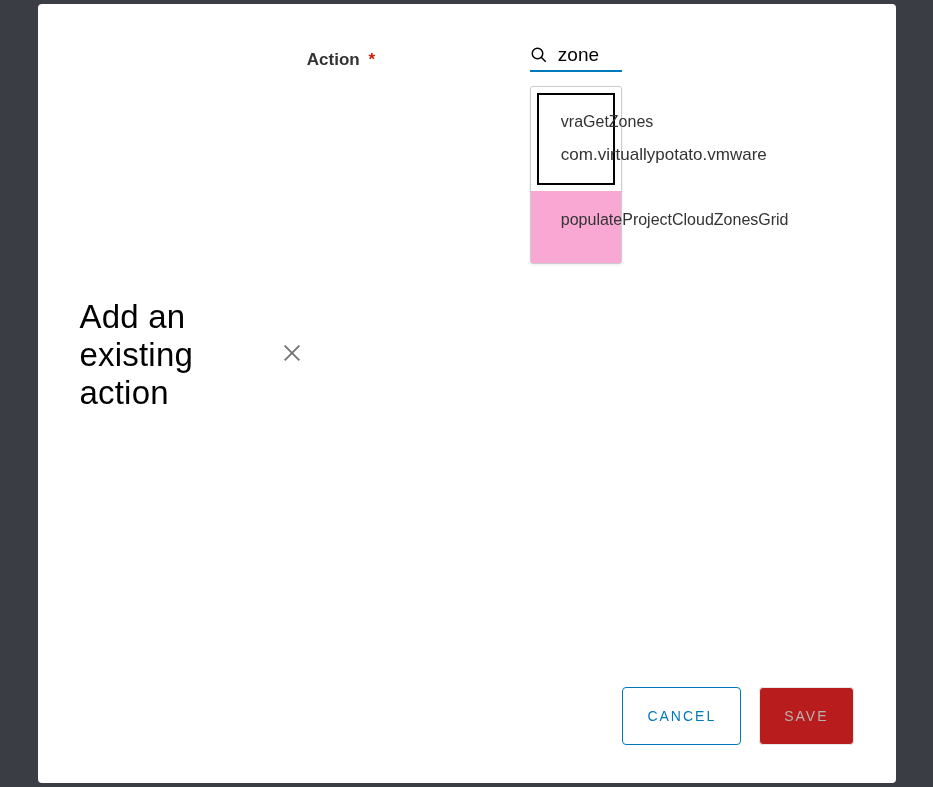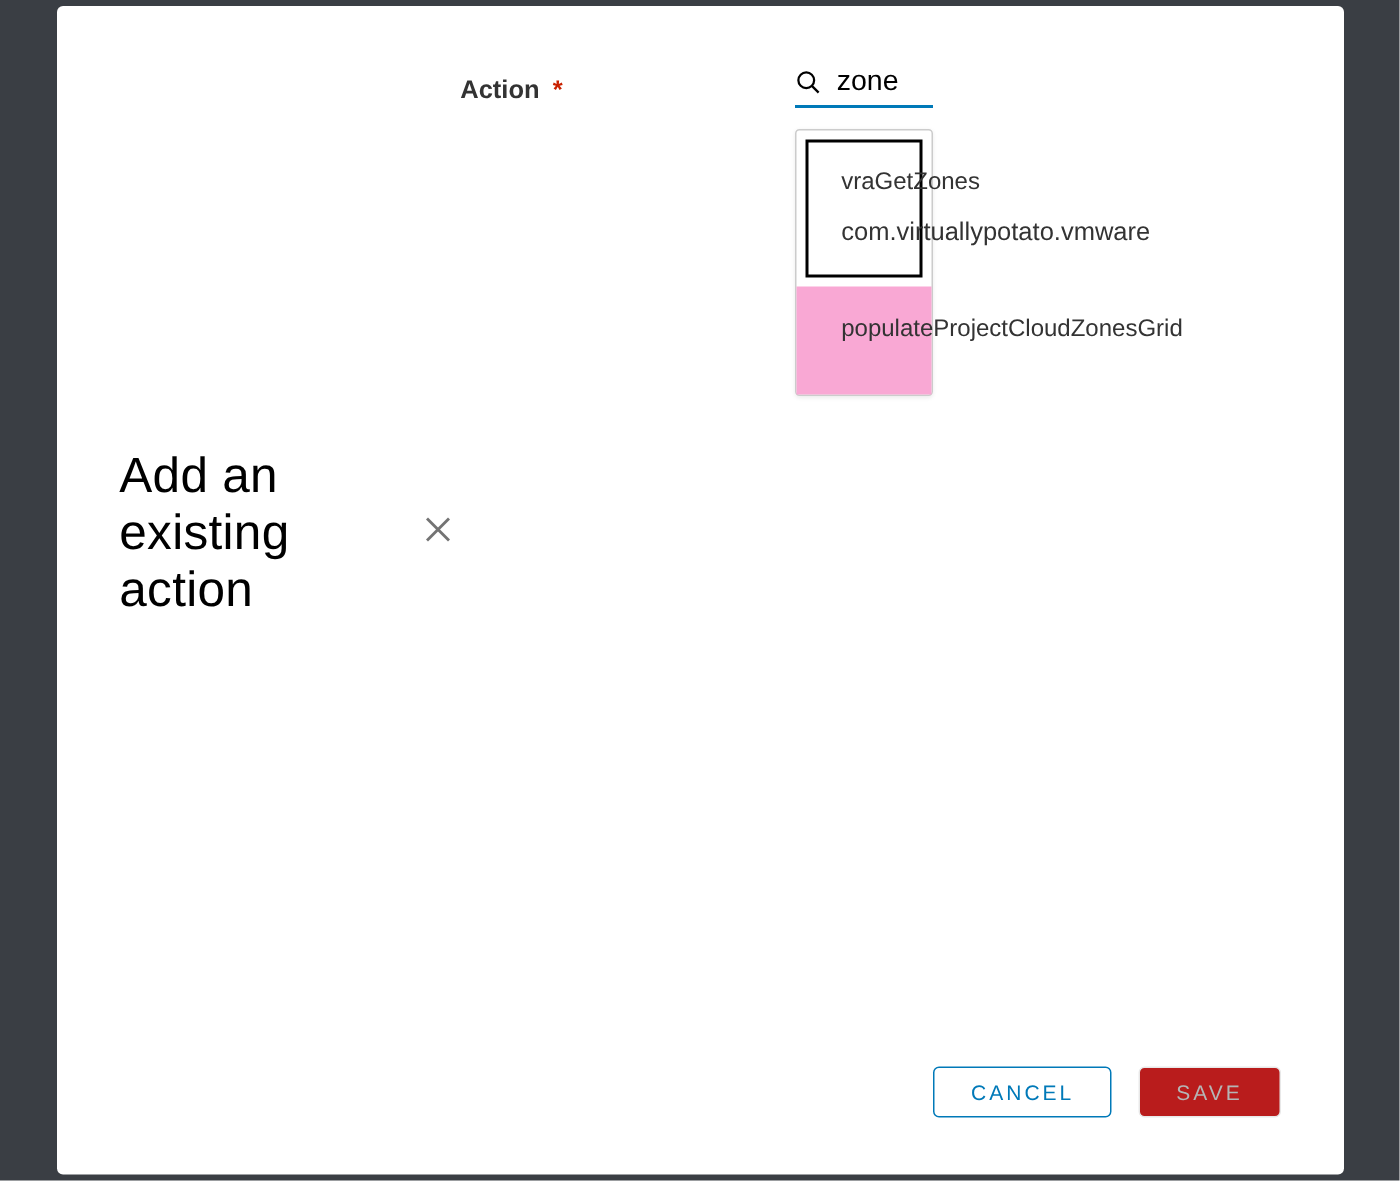--- a/index.html
+++ b/index.html
@@ -131,21 +131,21 @@
     .modal-footer {
       margin-top: auto;
       display: flex;
       justify-content: flex-end;
       gap: 18px;
     }
     .btn {
       font-size: 14px;
       font-weight: 500;
       letter-spacing: 2px;
-      padding: 8px 24px;
+      padding: 20px 24px;
       border-radius: 4px;
       cursor: pointer;
       text-transform: uppercase;
     }
     .btn-cancel {
       background: #ffffff;
       border: 1px solid #0079b8;
       color: #0079b8;
     }
     .btn-save {

